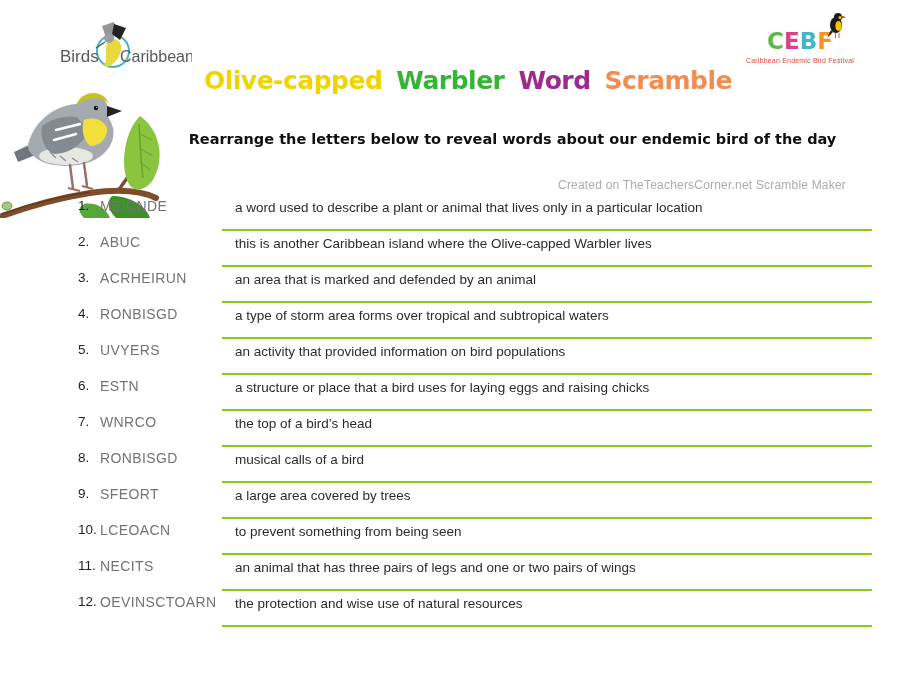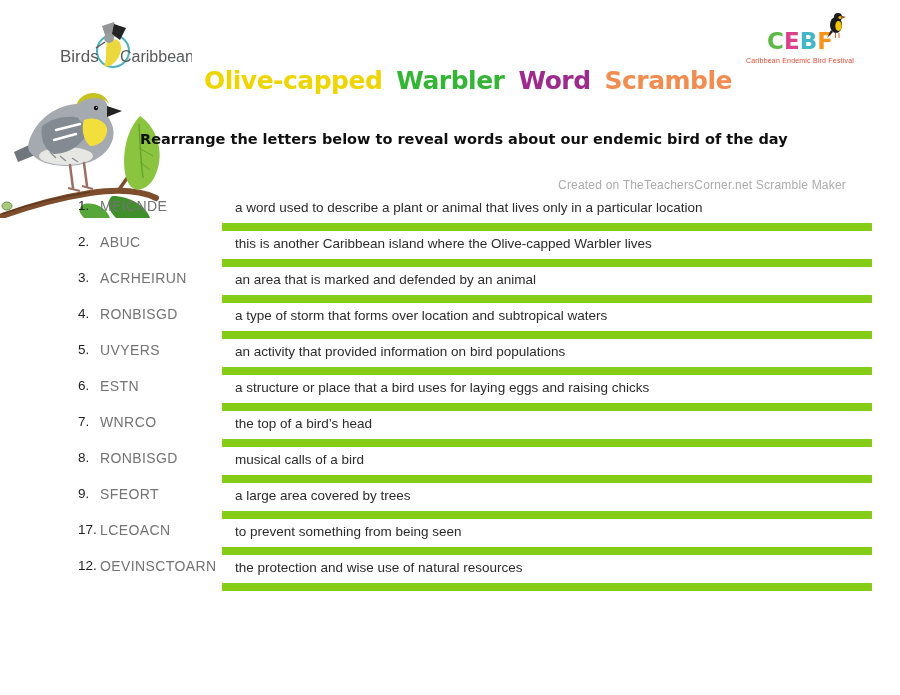--- a/index.html
+++ b/index.html
@@ -18,38 +18,38 @@
   .cebf-bird{position:absolute;right:6px;top:-14px;}
 
   
   .title{
     position:absolute;left:0;top:66px;width:100%;text-align:center;
     font-family:"DejaVu Sans",sans-serif;font-weight:bold;font-size:25px;
     letter-spacing:-0.5px;white-space:nowrap;margin-left:18px;
   }
   .title span{margin:0 7px;}
   .subtitle{
-    position:absolute;left:140px;right:15px;top:131px;text-align:left;
+    position:absolute;left:140px;right:15px;top:131px;text-align:center;
     font-family:"DejaVu Sans",sans-serif;font-weight:600;font-size:14.5px;color:#101010;
     white-space:nowrap;
   }
   .credit{
     position:absolute;top:178px;right:54px;font-size:12px;color:#ababab;letter-spacing:.2px;
   }
 
   
   .bird-art{position:absolute;left:0;top:68px;width:172px;height:150px;}
 
   
   .list{position:absolute;left:78px;top:195px;width:794px;}
   .row{display:flex;height:36px;}
   .wcell{width:144px;display:flex;padding-top:3px;}
   .num{width:22px;font-size:13.5px;color:#1f1f1f;}
   .word{font-size:14px;color:#737373;letter-spacing:.4px;}
-  .ccell{flex:1;border-bottom:8px solid #84cc16;padding-left:13px;padding-top:3px;}
+  .ccell{flex:1;border-bottom:2px solid #84cc16;padding-left:13px;padding-top:3px;}
   .clue{font-size:13.5px;color:#2b2b2b;}
 </style>
 </head>
 <body>
 
 <div class="page">
 
   <div class="bc-logo">
     <svg width="140" height="54" viewBox="0 0 140 54">
       <circle cx="61" cy="31" r="16" fill="none" stroke="#4DB4BC" stroke-width="2"></circle>
@@ -147,21 +147,21 @@
           <span class="word">ACRHEIRUN</span>
         </div>
       <div class="ccell"><span class="clue">an area that is marked and defended by an animal</span></div>
     </div>
 
     <div class="row">
       <div class="wcell">
           <span class="num">4.</span>
           <span class="word">RONBISGD</span>
         </div>
-      <div class="ccell"><span class="clue">a type of storm that forms over location and subtropical waters</span></div>
+      <div class="ccell"><span class="clue">a type of storm area forms over tropical and subtropical waters</span></div>
     </div>
 
     <div class="row">
       <div class="wcell">
           <span class="num">5.</span>
           <span class="word">UVYERS</span>
         </div>
       <div class="ccell"><span class="clue">an activity that provided information on bird populations</span></div>
     </div>
 
@@ -192,26 +192,33 @@
     <div class="row">
       <div class="wcell">
           <span class="num">9.</span>
           <span class="word">SFEORT</span>
         </div>
       <div class="ccell"><span class="clue">a large area covered by trees</span></div>
     </div>
 
     <div class="row">
       <div class="wcell">
-          <span class="num">17.</span>
+          <span class="num">10.</span>
           <span class="word">LCEOACN</span>
         </div>
       <div class="ccell"><span class="clue">to prevent something from being seen</span></div>
     </div>
 
+    <div class="row">
+      <div class="wcell">
+          <span class="num">11.</span>
+          <span class="word">NECITS</span>
+        </div>
+      <div class="ccell"><span class="clue">an animal that has three pairs of legs and one or two pairs of wings</span></div>
+    </div>
 
     <div class="row">
       <div class="wcell">
           <span class="num">12.</span>
           <span class="word">OEVINSCTOARN</span>
         </div>
       <div class="ccell"><span class="clue">the protection and wise use of natural resources</span></div>
     </div>
 
   </div>

